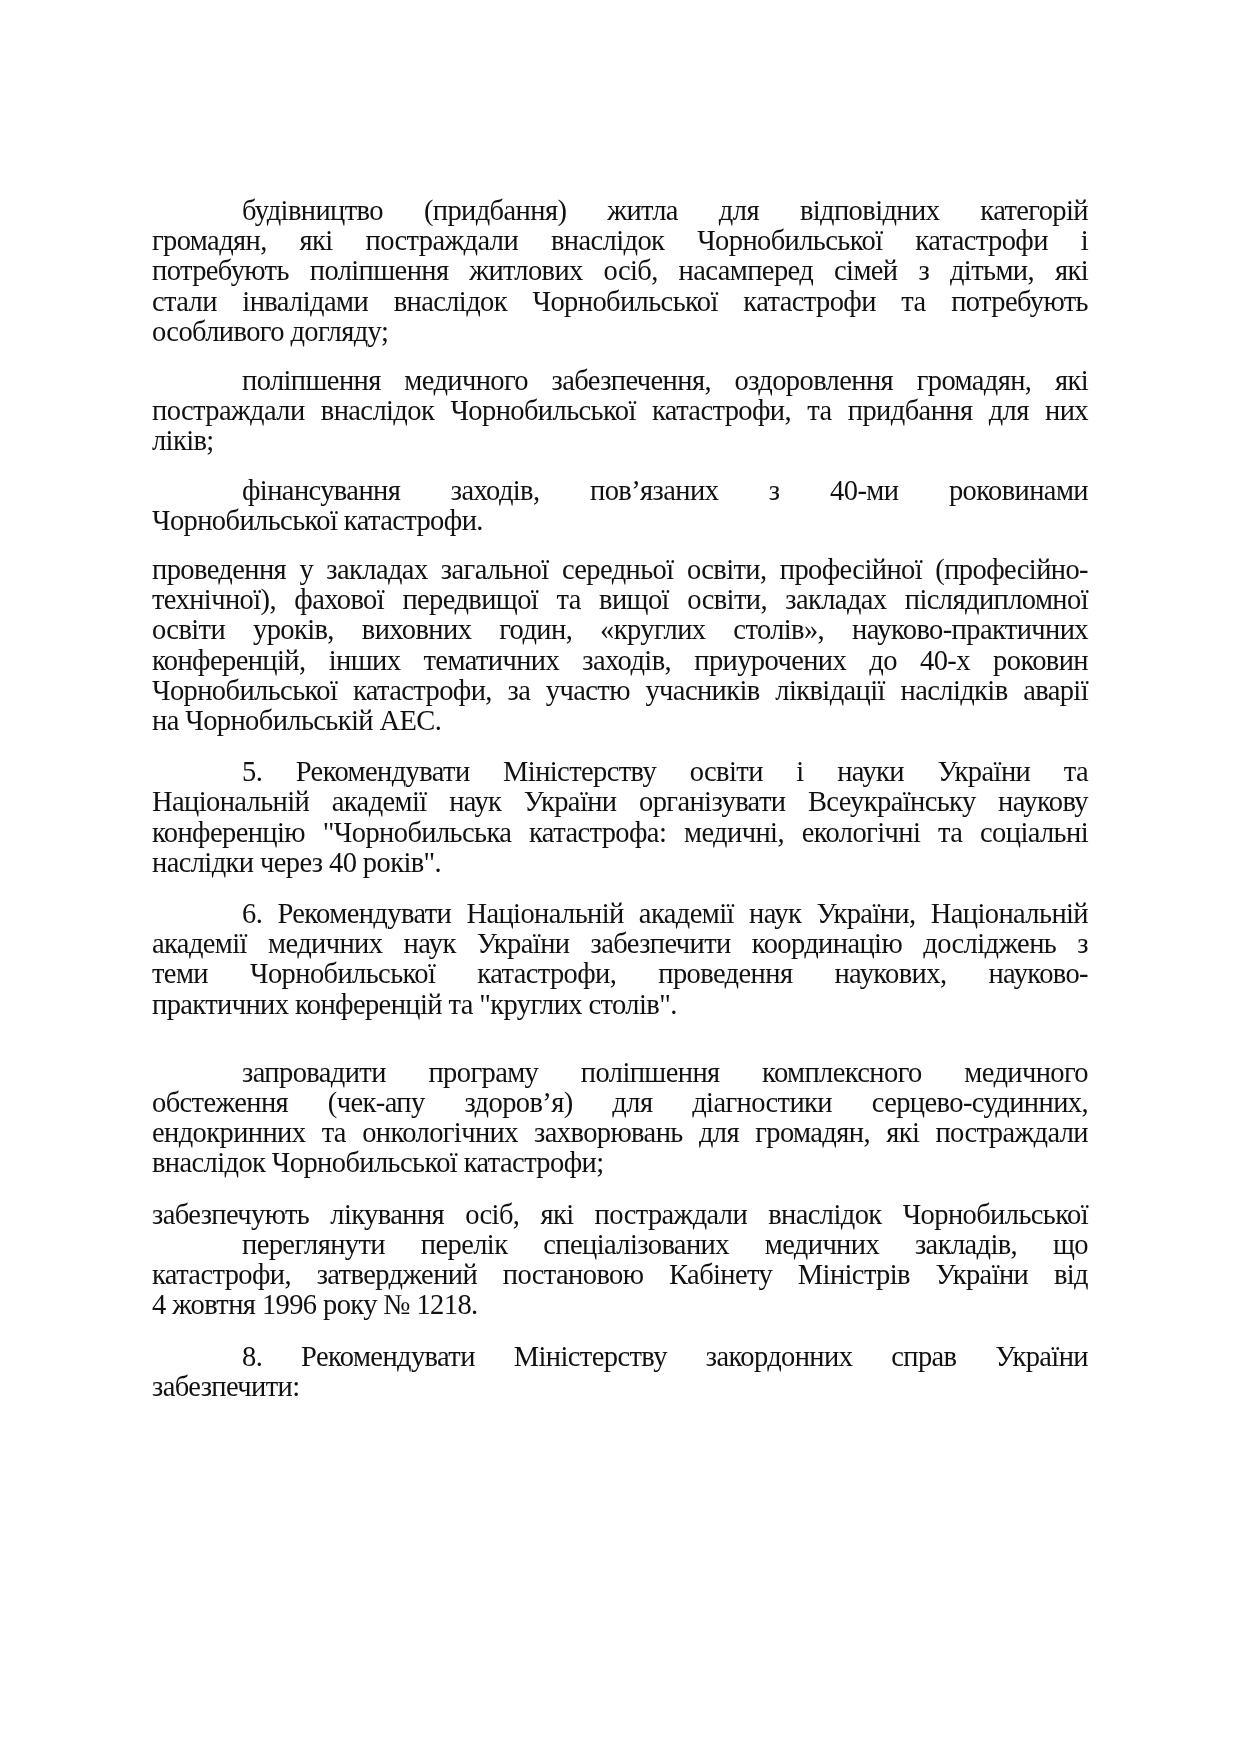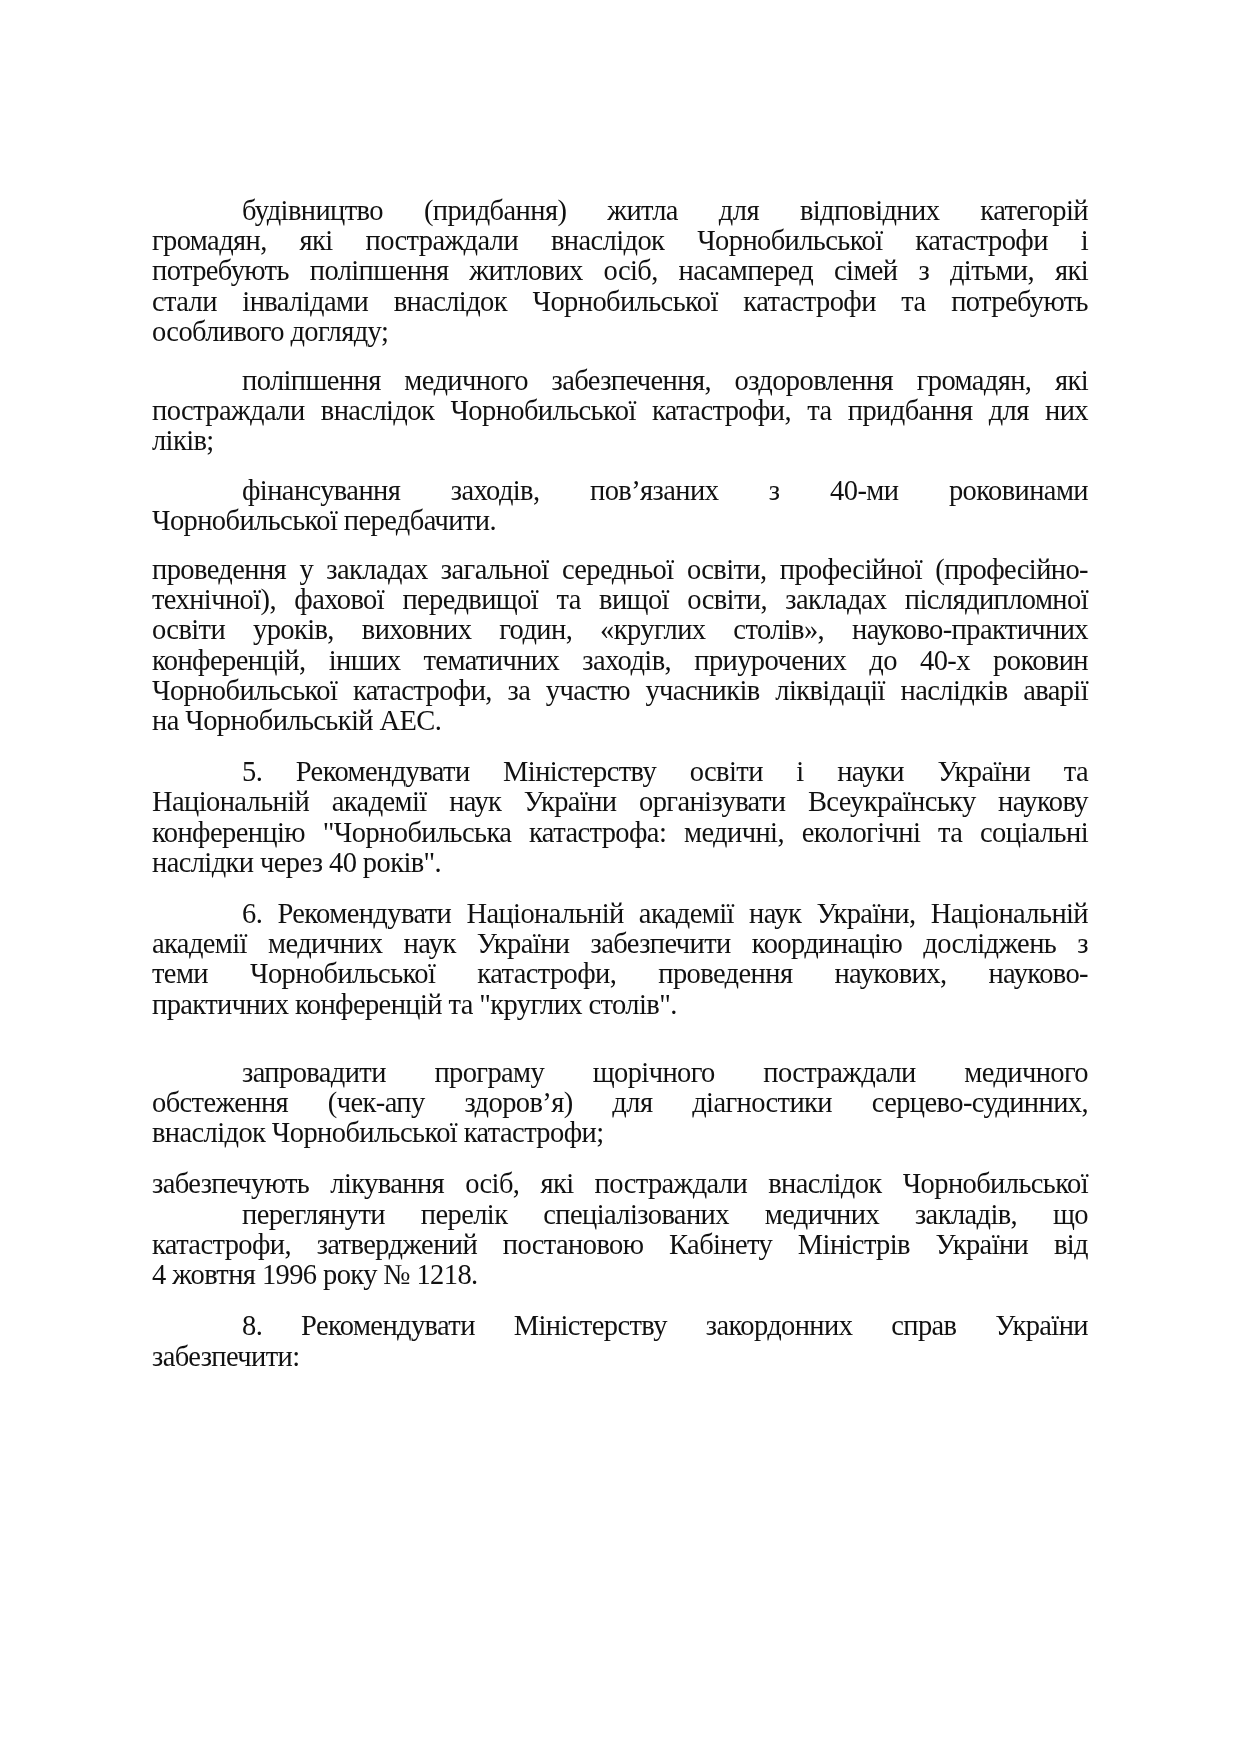--- a/index.html
+++ b/index.html
@@ -61,21 +61,21 @@
 
   <p class="para">
     <span class="line first">поліпшення  медичного  забезпечення,  оздоровлення  громадян,  які</span>
     <span class="line">постраждали внаслідок Чорнобильської катастрофи,  та придбання для них</span>
     <span class="line last">ліків;</span>
   </p>
   <div class="gap"></div>
 
   <p class="para">
     <span class="line first">фінансування     заходів,     пов’язаних     з     40-ми     роковинами</span>
-    <span class="line last">Чорнобильської передбачити.</span>
+    <span class="line last">Чорнобильської катастрофи.</span>
   </p>
   <div class="gap"></div>
 
   <p class="para">
     <span class="line">проведення у закладах загальної середньої освіти, професійної (професійно-</span>
     <span class="line">технічної), фахової передвищої та вищої освіти, закладах післядипломної</span>
     <span class="line">освіти  уроків,  виховних  годин,  «круглих  столів»,  науково-практичних</span>
     <span class="line">конференцій,  інших  тематичних  заходів,  приурочених  до  40-х  роковин</span>
     <span class="line">Чорнобильської катастрофи, за участю учасників ліквідації наслідків аварії</span>
     <span class="line last">на Чорнобильській АЕС.</span>
@@ -94,22 +94,23 @@
     <span class="line first">6. Рекомендувати Національній академії наук України, Національній</span>
     <span class="line">академії медичних наук України забезпечити координацію  досліджень з</span>
     <span class="line">теми  Чорнобильської  катастрофи,  проведення  наукових,   науково-</span>
     <span class="line last">практичних конференцій  та  "круглих столів".</span>
   </p>
   <div class="gap"></div>
 
   <div class="gap"></div>
 
   <p class="para">
-    <span class="line first">запровадити     програму     щорічного     постраждали     медичного</span>
+    <span class="line first">запровадити     програму     поліпшення     комплексного     медичного</span>
     <span class="line">обстеження  (чек-апу  здоров’я)  для  діагностики  серцево-судинних,</span>
+    <span class="line">ендокринних та онкологічних захворювань для громадян, які постраждали</span>
     <span class="line last">внаслідок Чорнобильської катастрофи;</span>
   </p>
   <div class="gap-lg"></div>
 
   <p class="para">
     <span class="line">забезпечують лікування осіб, які постраждали внаслідок Чорнобильської</span>
     <span class="line first">переглянути  перелік  спеціалізованих  медичних  закладів,  що</span>
     <span class="line">катастрофи,  затверджений  постановою  Кабінету  Міністрів  України  від</span>
     <span class="line last">4 жовтня 1996 року № 1218.</span>
   </p>

